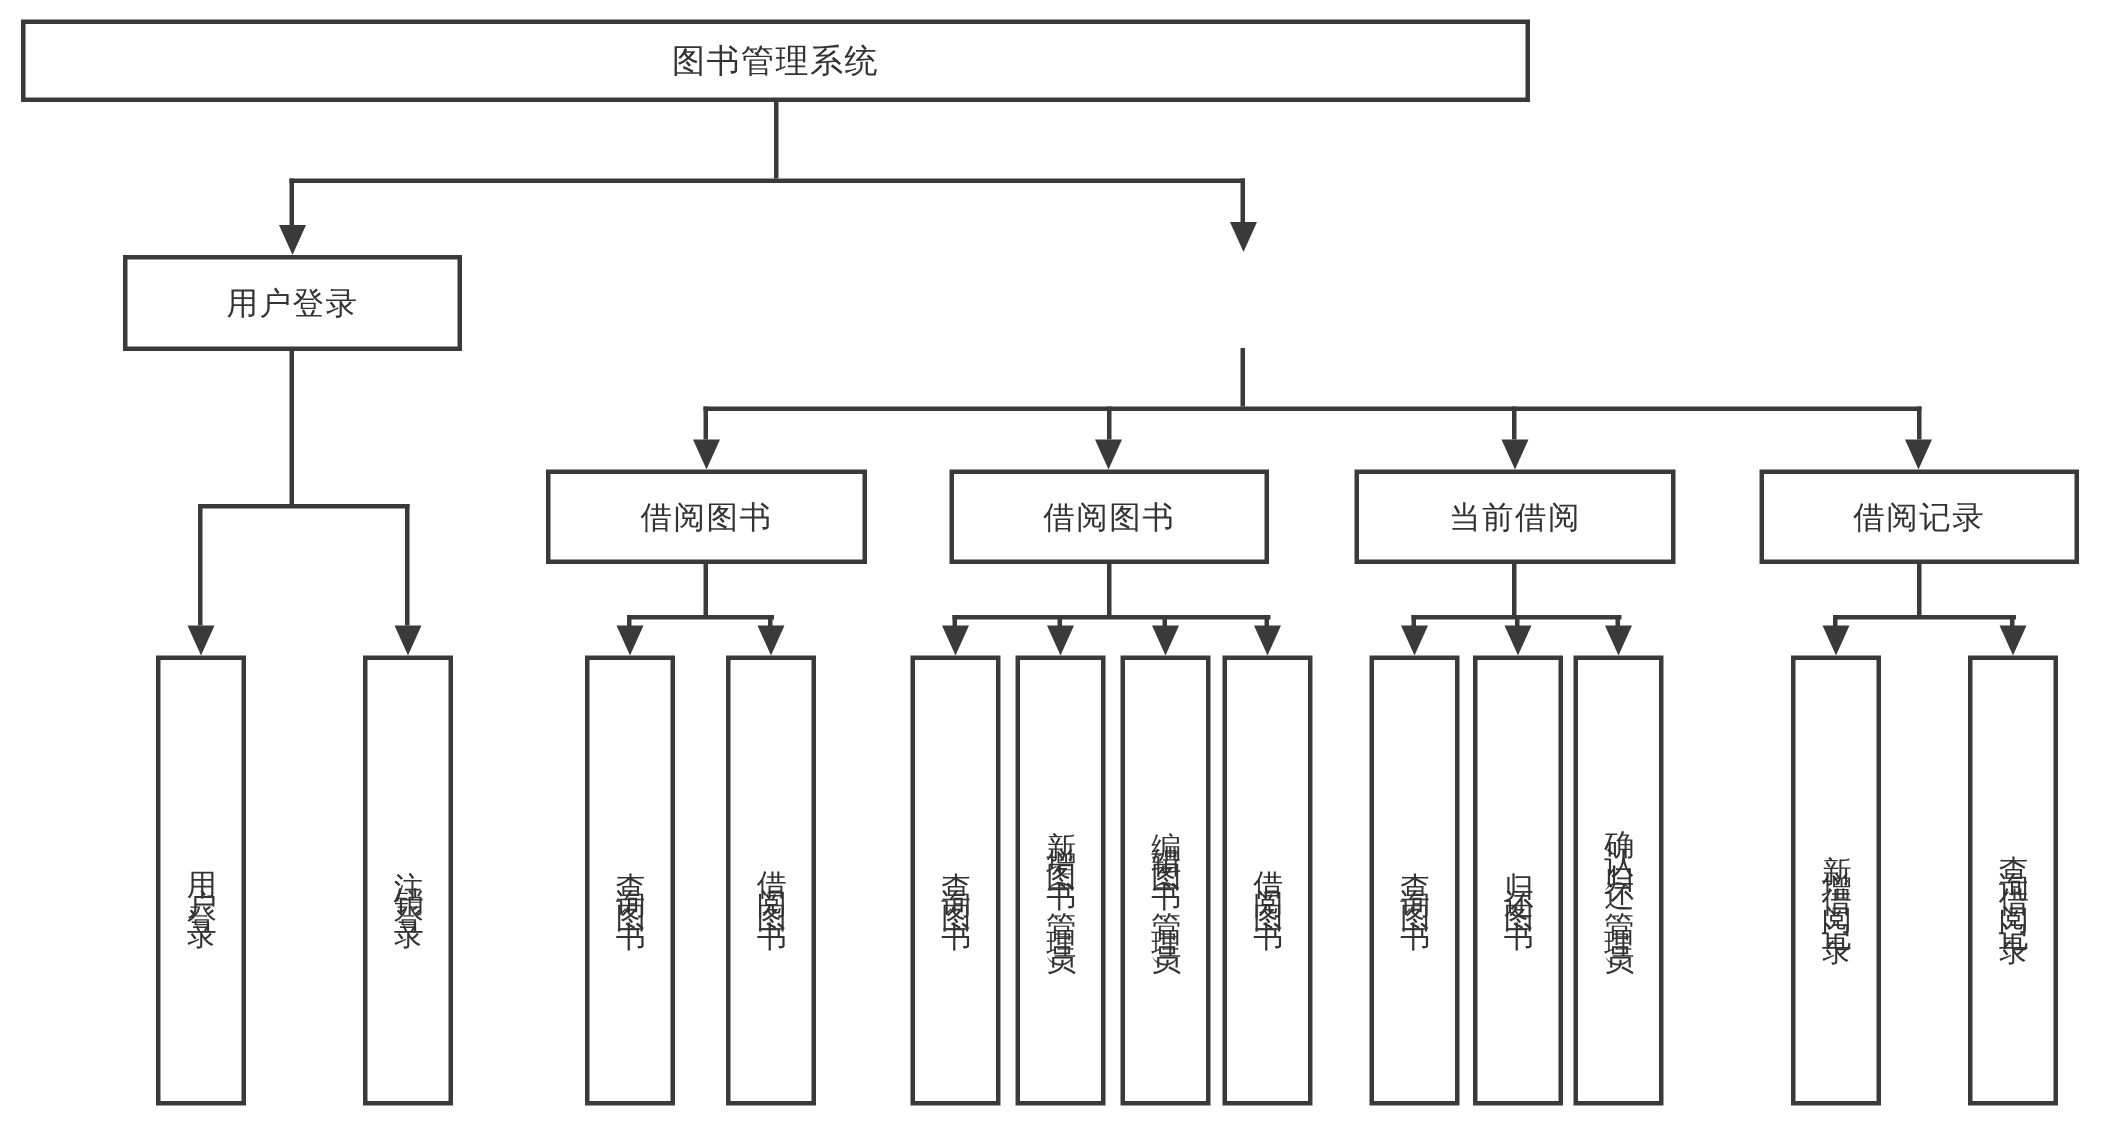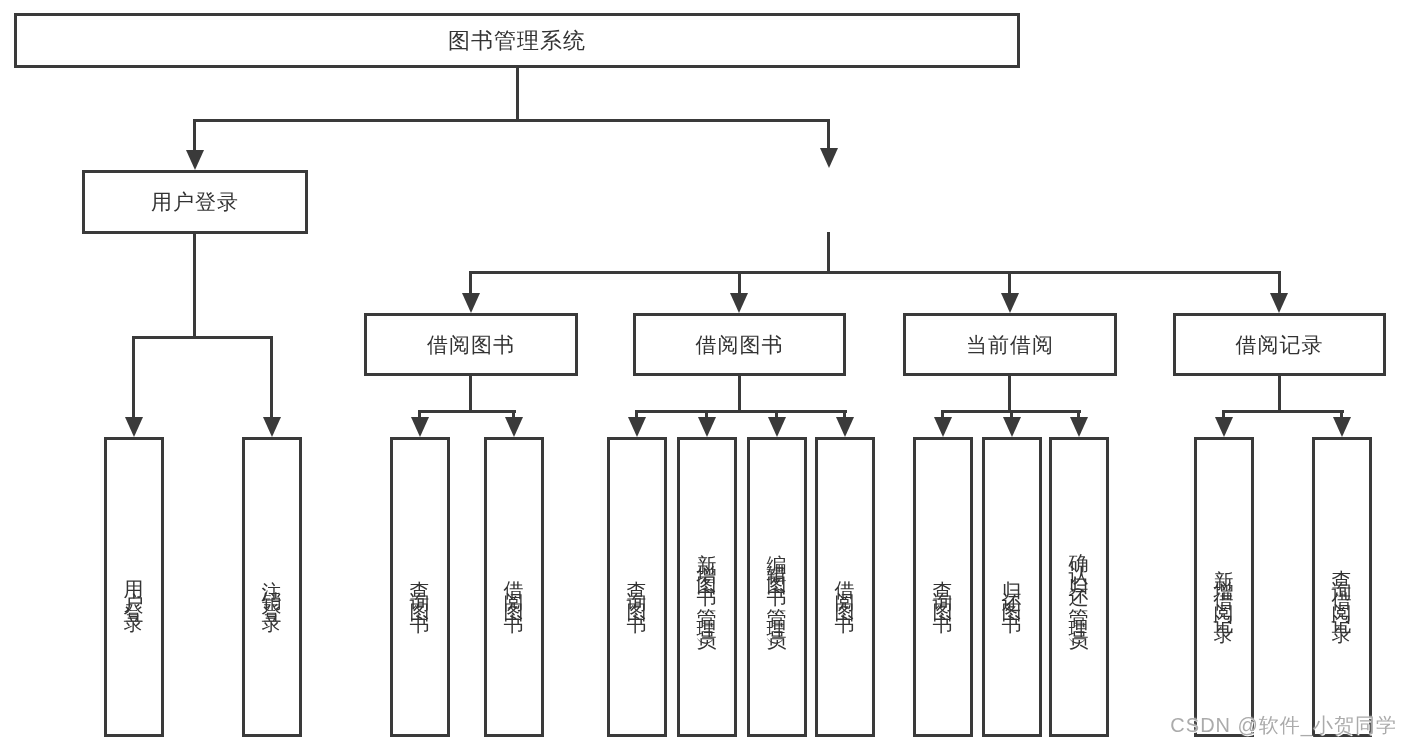--- a/index.html
+++ b/index.html
@@ -191,15 +191,14 @@
       <span>确认归还（管理员）</span>
     </div>
 
   <div class="vbox" style="left:1194px; top:437px; width:60px; height:300px;">
       <span>新增借阅记录</span>
     </div>
   <div class="vbox" style="left:1312px; top:437px; width:60px; height:300px;">
       <span>查询借阅记录</span>
     </div>
 
-  <div class="watermark">CSDN @软件_小贺同学</div>
 
 </div>
 
 </body></html>

